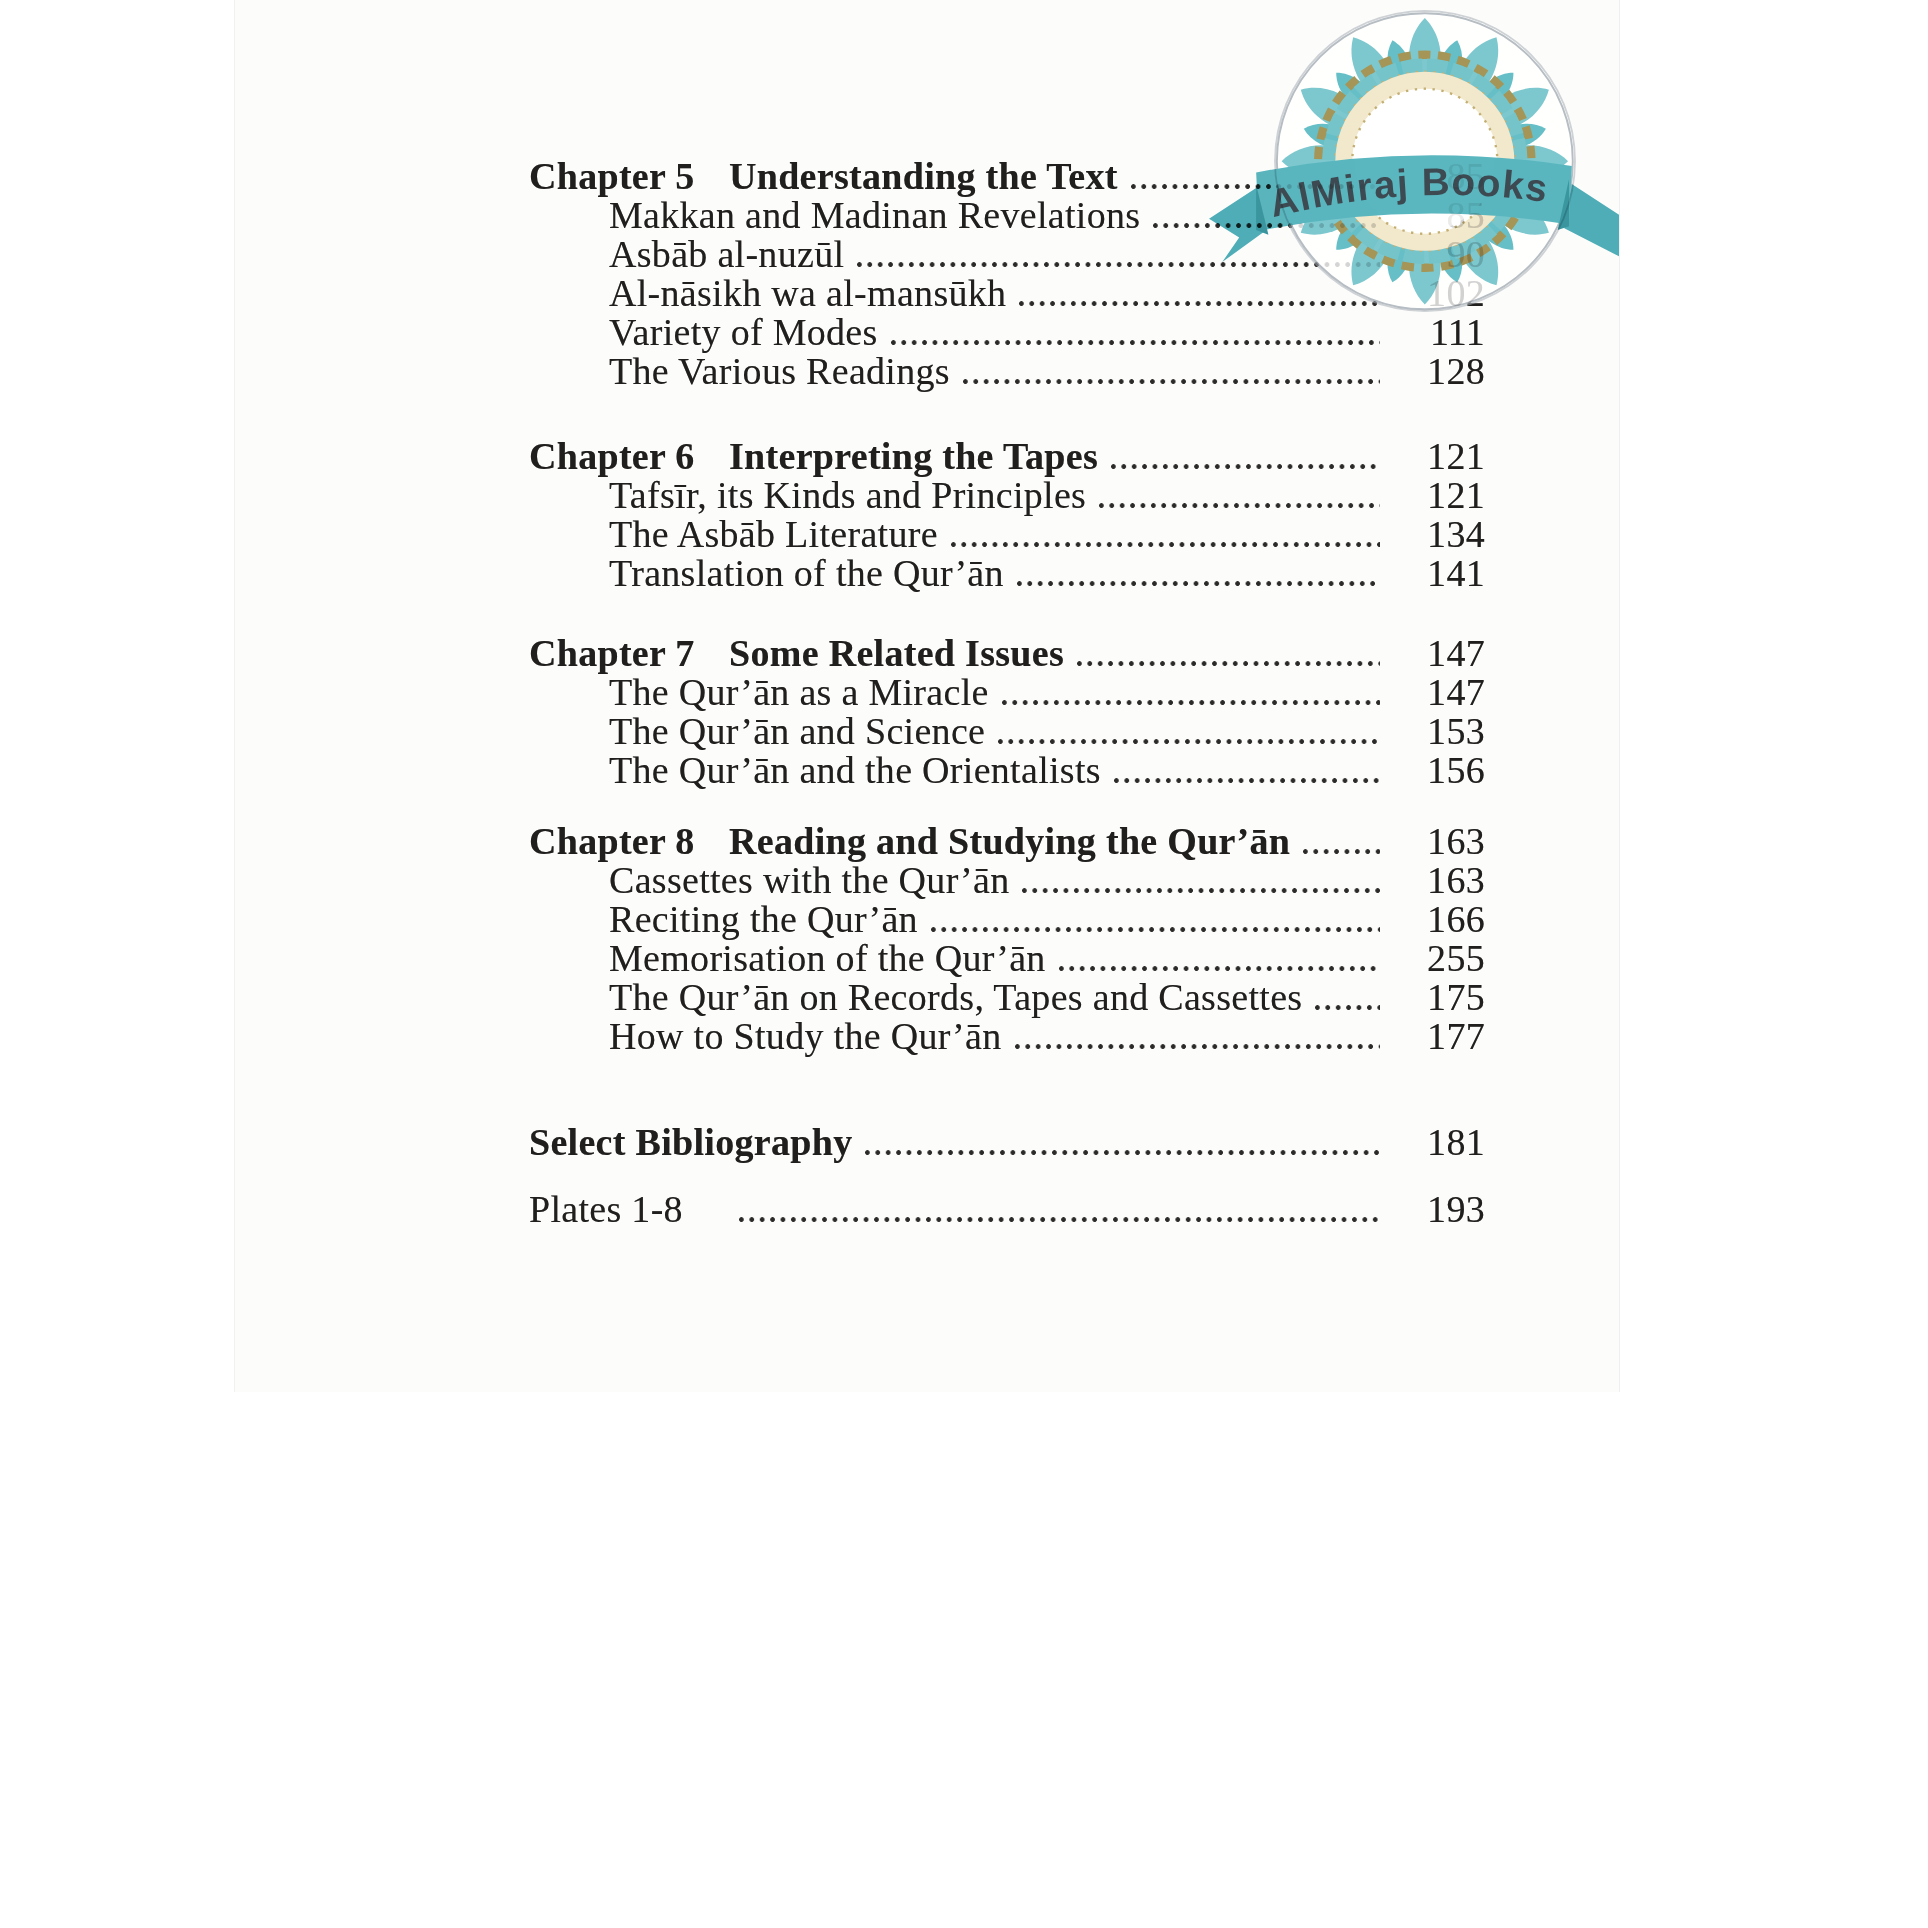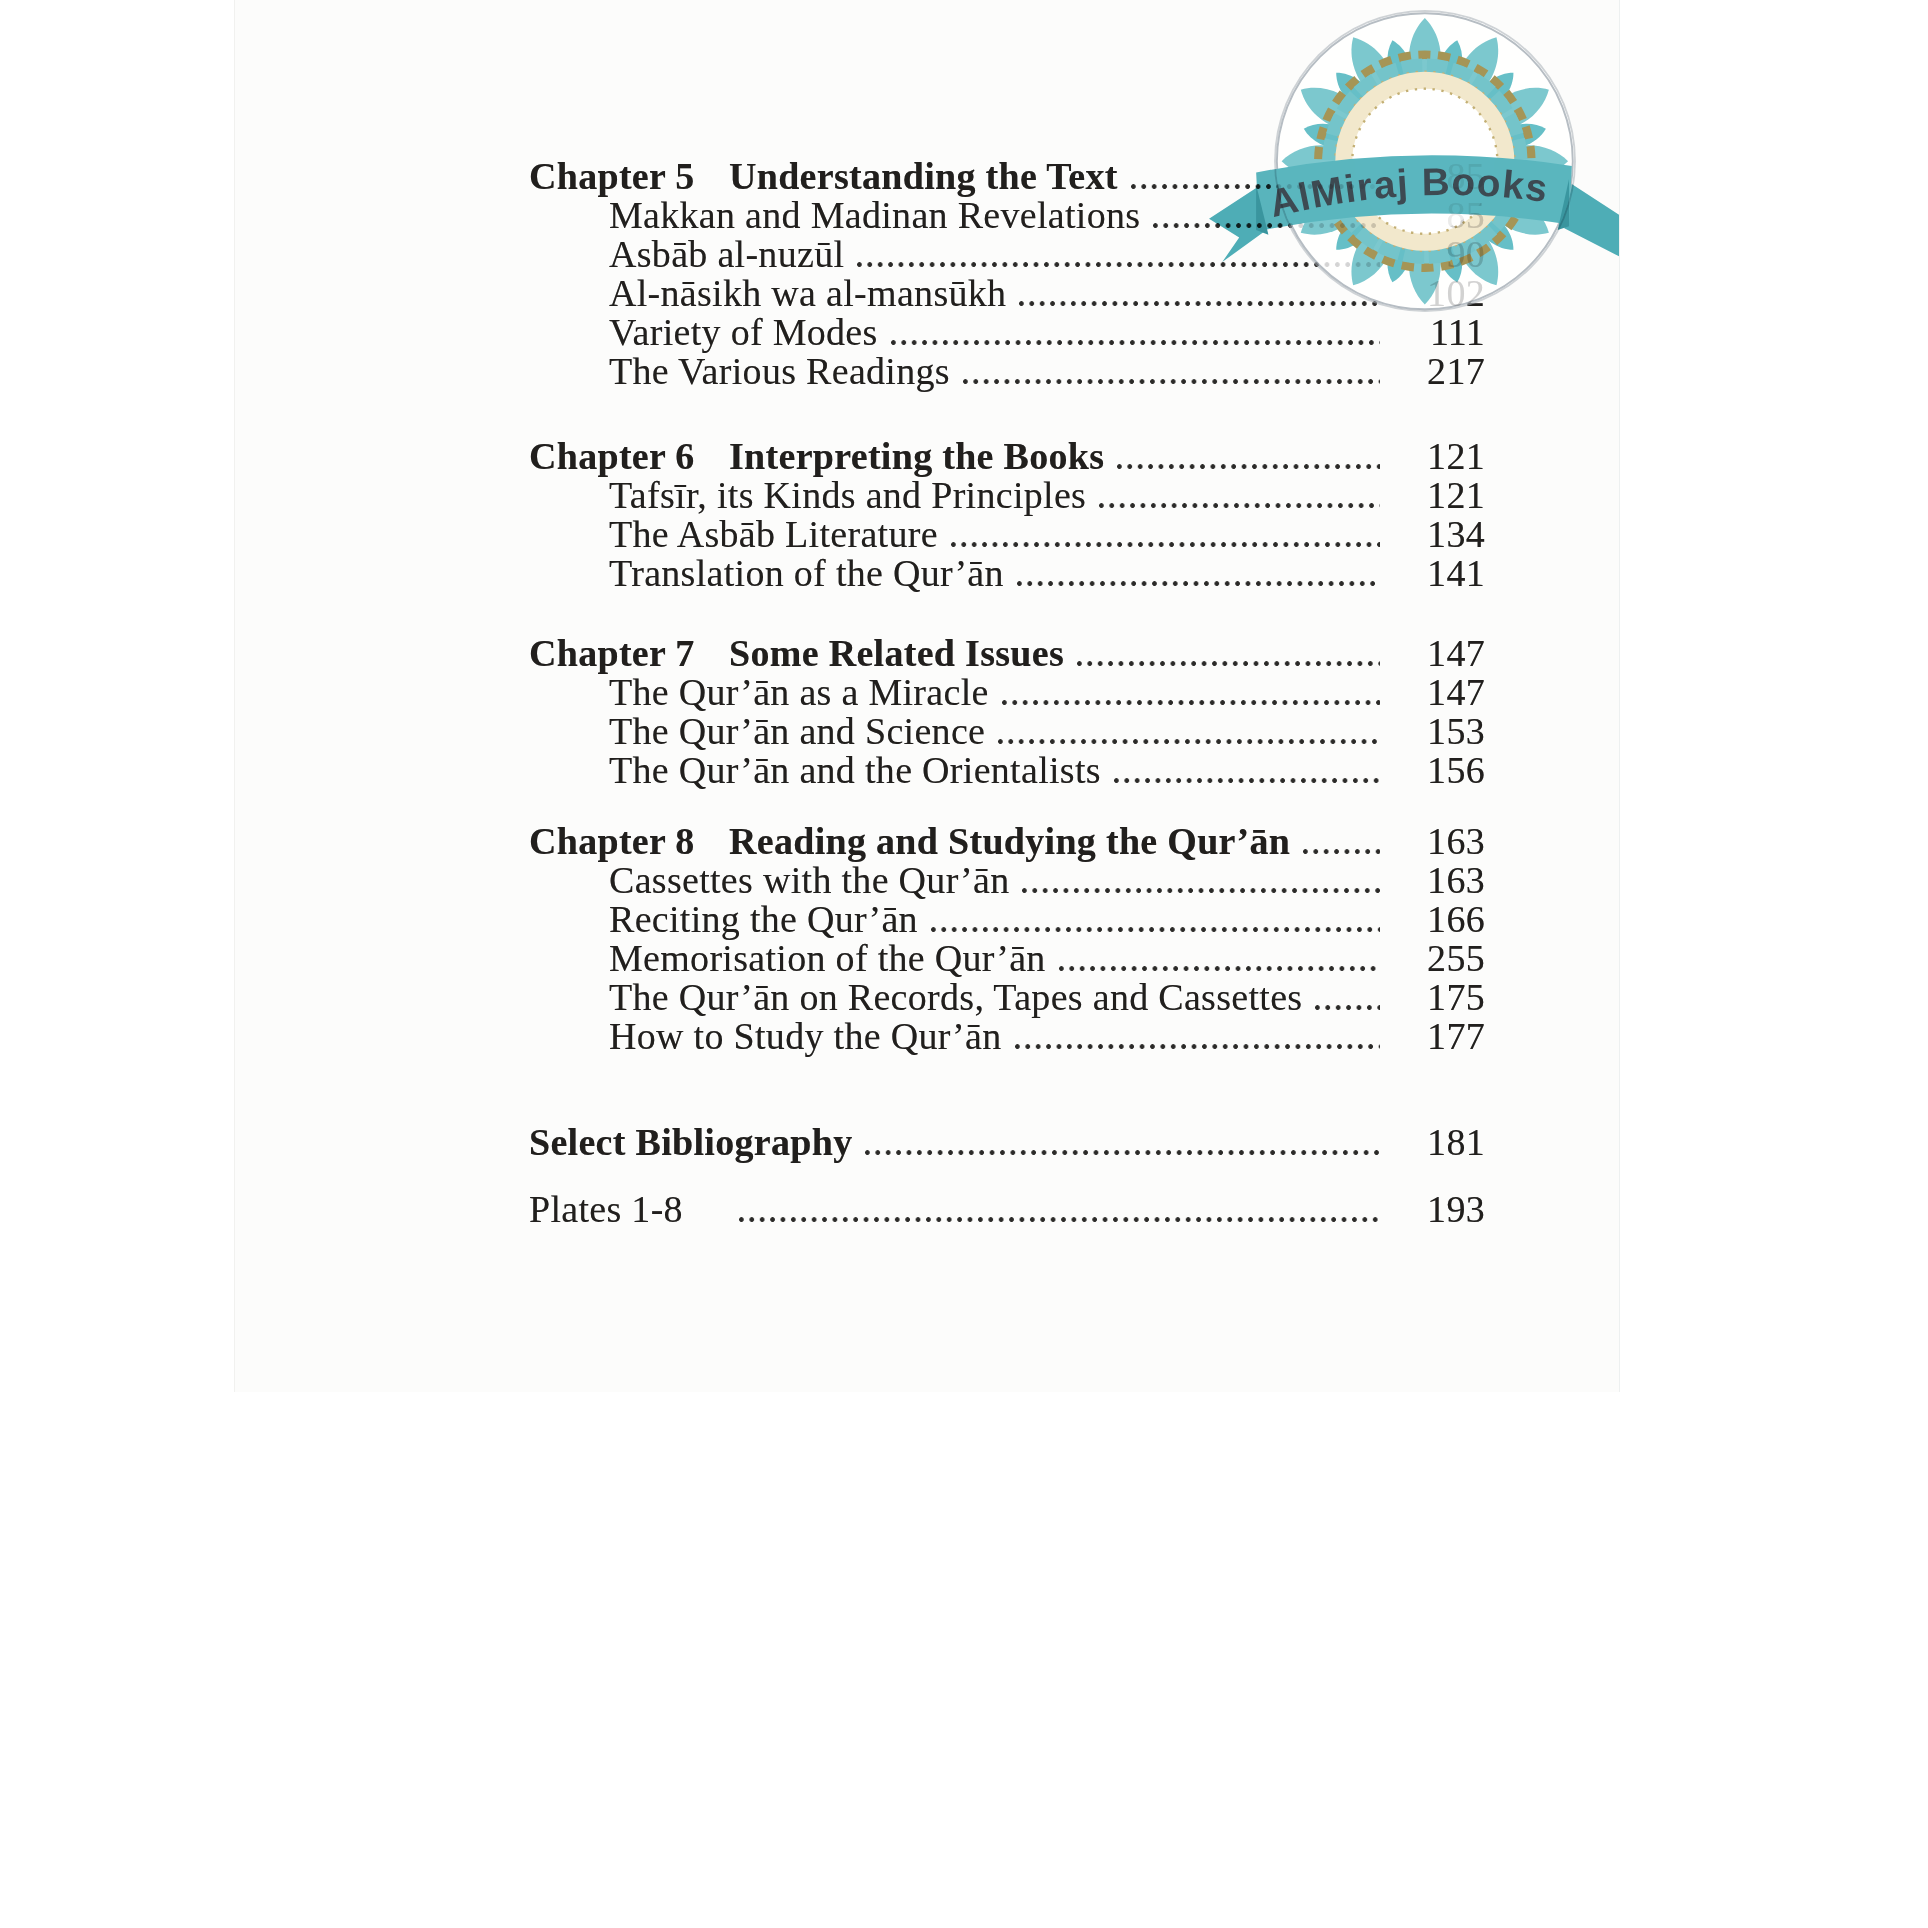--- a/index.html
+++ b/index.html
@@ -79,26 +79,26 @@
       <span class="pnum">102</span>
     </div>
     <div class="row sub">
       <span class="title">Variety of Modes</span>
       <span class="leader"></span>
       <span class="pnum">111</span>
     </div>
     <div class="row sub">
       <span class="title">The Various Readings</span>
       <span class="leader"></span>
-      <span class="pnum">217</span>
+      <span class="pnum">128</span>
     </div>
 
     <div class="row chapter g49">
       <span class="chap">Chapter 6</span>
-      <span class="title">Interpreting the Books</span>
+      <span class="title">Interpreting the Tapes</span>
       <span class="leader"></span>
       <span class="pnum">121</span>
     </div>
     <div class="row sub">
       <span class="title">Tafsīr, its Kinds and Principles</span>
       <span class="leader"></span>
       <span class="pnum">121</span>
     </div>
     <div class="row sub">
       <span class="title">The Asbāb Literature</span>

